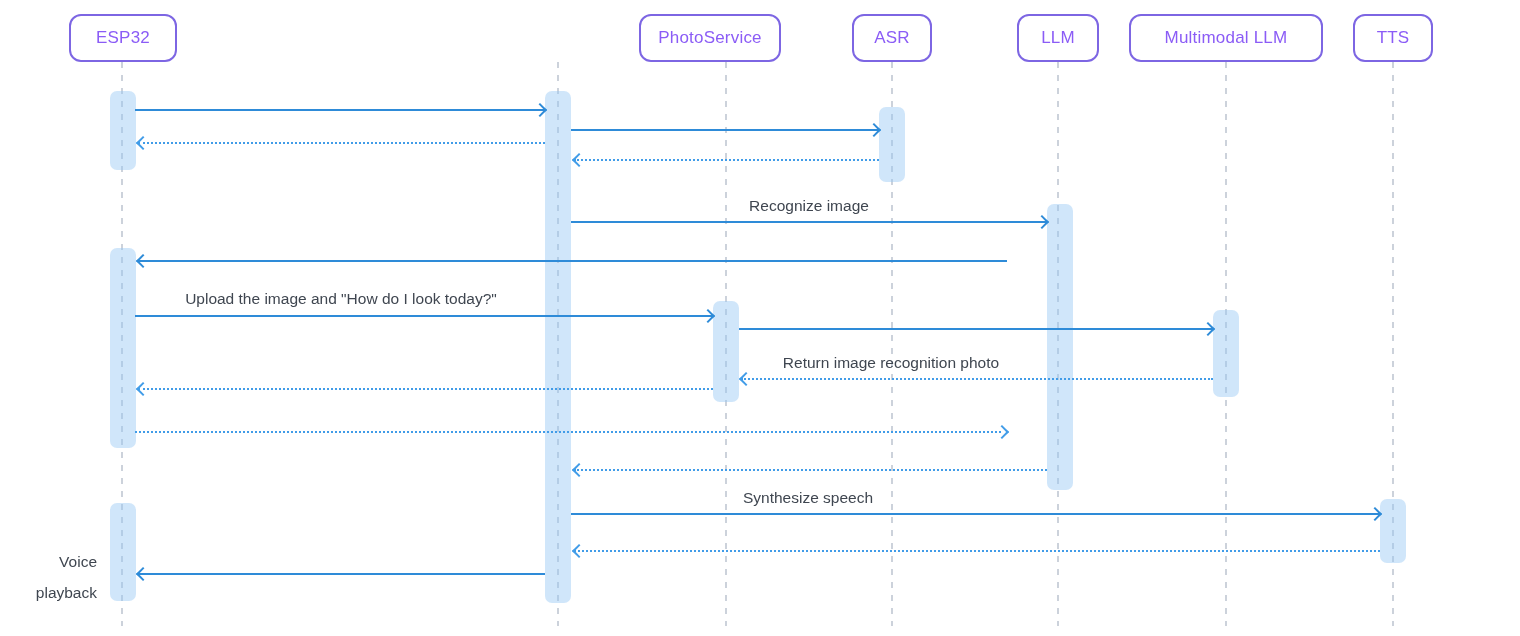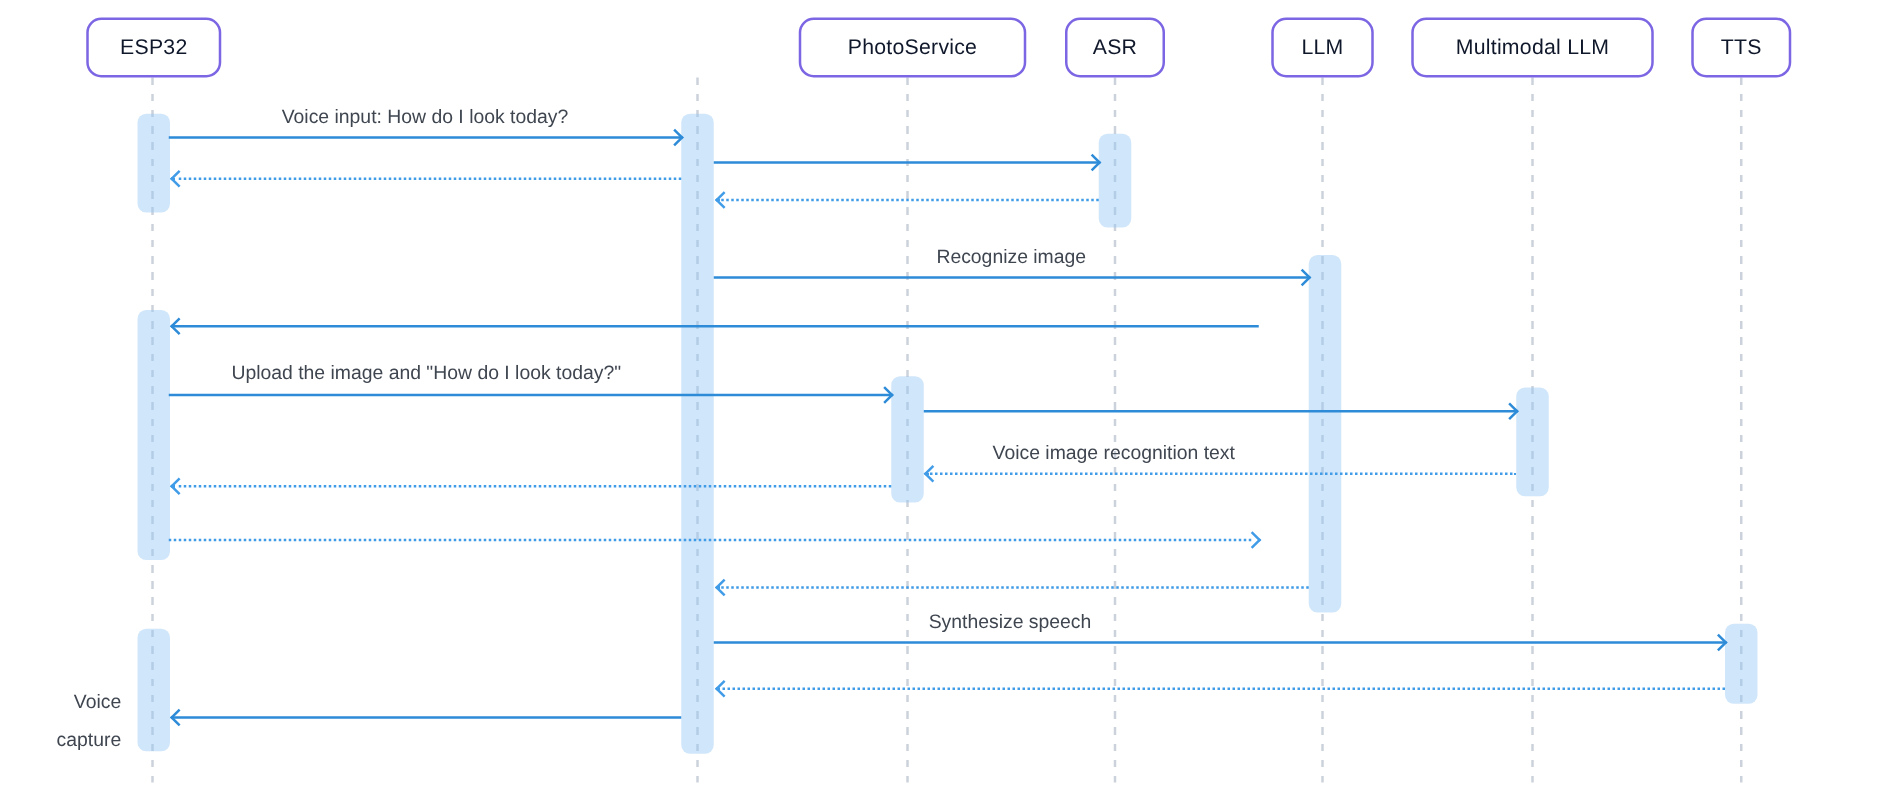--- a/index.html
+++ b/index.html
@@ -9,21 +9,21 @@
   
   .lifeline{position:absolute;top:62px;height:564px;width:2px;z-index:1;
     background:repeating-linear-gradient(180deg,#ccd2db 0,#ccd2db 6px,transparent 6px,transparent 13px);}
 
   
   .act{position:absolute;width:26px;background:rgba(150,199,243,0.45);border-radius:7px;z-index:2;}
 
   
   .pbox{position:absolute;top:14px;height:48px;background:#fff;border:2px solid #7d66e3;border-radius:12px;
     display:flex;align-items:center;justify-content:center;z-index:6;box-sizing:border-box;}
-  .pbox span{font-size:17px;font-weight:500;color:#0f172a;letter-spacing:.2px;}
+  .pbox span{font-size:17px;font-weight:500;color:#8b5cf6;letter-spacing:.2px;}
 
   
   .line{position:absolute;height:0;border-top:2px solid #2e8bd8;z-index:3;}
   .line.d{border-top-style:dotted;border-top-color:#419ce8;}
 
   
   .head{position:absolute;width:8px;height:8px;border-top:2px solid #2e8bd8;border-right:2px solid #2e8bd8;z-index:4;}
   .head.d{border-top-color:#419ce8;border-right-color:#419ce8;}
   .head.r{transform:rotate(45deg);}
   .head.l{transform:rotate(-135deg);}
@@ -49,21 +49,20 @@
   <div class="act" style="left:110px;top:91px;height:79px"></div>
   <div class="act" style="left:110px;top:248px;height:200px"></div>
   <div class="act" style="left:110px;top:503px;height:98px"></div>
   <div class="act" style="left:545px;top:91px;height:512px"></div>
   <div class="act" style="left:713px;top:301px;height:101px"></div>
   <div class="act" style="left:879px;top:107px;height:75px"></div>
   <div class="act" style="left:1047px;top:204px;height:286px"></div>
   <div class="act" style="left:1213px;top:310px;height:87px"></div>
   <div class="act" style="left:1380px;top:499px;height:64px"></div>
 
-  <div class="mlabel" style="left:140px;width:400px;top:85px">Voice input: How do I look today?</div>
   <div class="line" style="left:135px;top:109px;width:410px"></div>
   <div class="head r" style="left:535px;top:105px"></div>
 
   <div class="line" style="left:571px;top:129px;width:308px"></div>
   <div class="head r" style="left:869px;top:125px"></div>
 
   <div class="line d" style="left:138px;top:142px;width:407px"></div>
   <div class="head d l" style="left:138px;top:138px"></div>
 
   <div class="line d" style="left:574px;top:159px;width:305px"></div>
@@ -76,48 +75,48 @@
   <div class="line" style="left:138px;top:260px;width:869px"></div>
   <div class="head l" style="left:138px;top:256px"></div>
 
   <div class="mlabel" style="left:91px;width:500px;top:290px">Upload the image and "How do I look today?"</div>
   <div class="line" style="left:135px;top:315px;width:578px"></div>
   <div class="head r" style="left:703px;top:311px"></div>
 
   <div class="line" style="left:739px;top:328px;width:474px"></div>
   <div class="head r" style="left:1203px;top:324px"></div>
 
-  <div class="mlabel" style="left:741px;width:300px;top:354px">Voice image recognition text</div>
+  <div class="mlabel" style="left:741px;width:300px;top:354px">Return image recognition photo</div>
   <div class="line d" style="left:741px;top:378px;width:472px"></div>
   <div class="head d l" style="left:741px;top:374px"></div>
 
   <div class="line d" style="left:138px;top:388px;width:575px"></div>
   <div class="head d l" style="left:138px;top:384px"></div>
 
   <div class="line d" style="left:135px;top:431px;width:866px"></div>
   <div class="head d r" style="left:997px;top:427px"></div>
 
   <div class="line d" style="left:574px;top:469px;width:473px"></div>
   <div class="head d l" style="left:574px;top:465px"></div>
 
   <div class="mlabel" style="left:658px;width:300px;top:489px">Synthesize speech</div>
   <div class="line" style="left:571px;top:513px;width:809px"></div>
   <div class="head r" style="left:1370px;top:509px"></div>
 
   <div class="line d" style="left:574px;top:550px;width:806px"></div>
   <div class="head d l" style="left:574px;top:546px"></div>
 
-  <div class="side-note">Voice capture</div>
+  <div class="side-note">Voice playback</div>
   <div class="line" style="left:138px;top:573px;width:407px"></div>
   <div class="head l" style="left:138px;top:569px"></div>
 
   <div class="pbox" style="left:69px;width:108px">
     <span>ESP32</span>
   </div>
-  <div class="pbox" style="left:639px;width:182px">
+  <div class="pbox" style="left:639px;width:142px">
     <span>PhotoService</span>
   </div>
   <div class="pbox" style="left:852px;width:80px">
     <span>ASR</span>
   </div>
   <div class="pbox" style="left:1129px;width:194px">
     <span>Multimodal LLM</span>
   </div>
   <div class="pbox" style="left:1017px;width:82px">
     <span>LLM</span>

